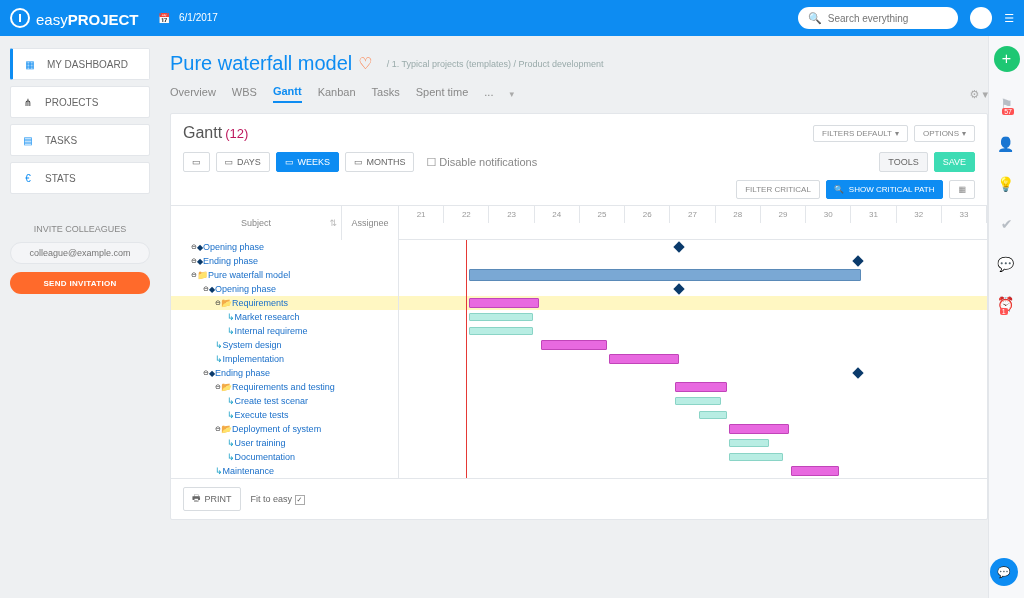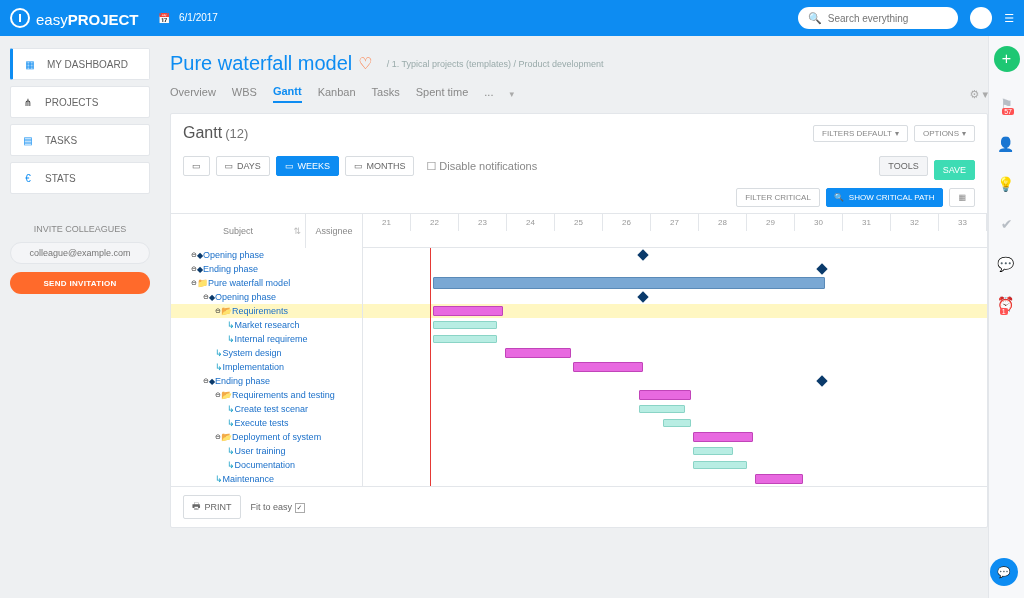--- a/index.html
+++ b/index.html
@@ -38,37 +38,37 @@
 .heart { color: #ff6a2b; font-size: 16px; }
 .crumb-path { font-size: 9px; color: #9aa; }
 .tabs { display: flex; gap: 16px; padding: 8px 0 10px; font-size: 11px; color: #888; align-items: center; }
 .tab { cursor: pointer; padding-bottom: 4px; }
 .tab.active { color: #0d8cf2; border-bottom: 2px solid #0d8cf2; font-weight: 600; }
 .gear { margin-left: auto; color: #aaa; cursor: pointer; }
 
 .panel { background: #fff; border: 1px solid #e3e6ea; border-radius: 2px; }
 .panel-header { padding: 10px 12px; display: flex; align-items: center; }
 .gantt-title { font-size: 16px; color: #555; }
-.gantt-count { color: #737373; font-size: 13px; }
+.gantt-count { color: #be185d; font-size: 13px; }
 .panel-header .right { margin-left: auto; display: flex; gap: 6px; }
 .pill-btn { border: 1px solid #d8dce0; background: #fff; color: #888; font-size: 8px; padding: 3px 8px; border-radius: 2px; display: flex; align-items: center; gap: 3px; cursor: pointer; }
 
 .toolbar { padding: 0 12px 8px; display: flex; align-items: center; gap: 6px; }
 .tb-btn { border: 1px solid #d8dce0; background: #fff; color: #666; font-size: 9px; padding: 4px 8px; border-radius: 2px; display: flex; align-items: center; gap: 4px; cursor: pointer; }
 .tb-btn.active { background: #0d8cf2; color: #fff; border-color: #0d8cf2; }
 .tb-sep { flex: 1; }
-.tb-save { background: #3ddcb4; color: #fff; border-color: #3ddcb4; margin-top: 8px; }
+.tb-save { background: #3ddcb4; color: #fff; border-color: #3ddcb4; }
 .tb-tools { background: #f4f5f7; }
 
 .toolbar2 { padding: 0 12px 6px; display: flex; justify-content: flex-end; gap: 6px; }
 .critical-btn { background: #0d8cf2; color: #fff; border: 1px solid #0d8cf2; font-size: 8px; padding: 4px 8px; border-radius: 2px; display: flex; align-items: center; gap: 4px; cursor: pointer; }
 
 
 .gantt-wrap { display: flex; border-top: 1px solid #e3e6ea; font-size: 9px; }
-.left-cols { width: 192px; border-right: 1px solid #e3e6ea; }
+.left-cols { width: 228px; border-right: 1px solid #e3e6ea; }
 .left-head { height: 34px; display: flex; }
 .lh-subject { flex: 1; border-right: 1px solid #e3e6ea; display: flex; align-items: center; justify-content: center; color: #888; position: relative; }
 .lh-assignee { width: 56px; display: flex; align-items: center; justify-content: center; color: #888; }
 .tree-rows .row { height: 14px; display: flex; align-items: center; padding-left: 8px; color: #1a6fc9; white-space: nowrap; overflow: hidden; }
 .tree-rows .row.hl { background: #fff7c2; }
 .row .tw { display: inline-block; }
 .diamond { color: #0a3a6b; font-size: 8px; }
 .cyan { color: #1aa0c8; }
 .folder { color: #8aa; }
 

